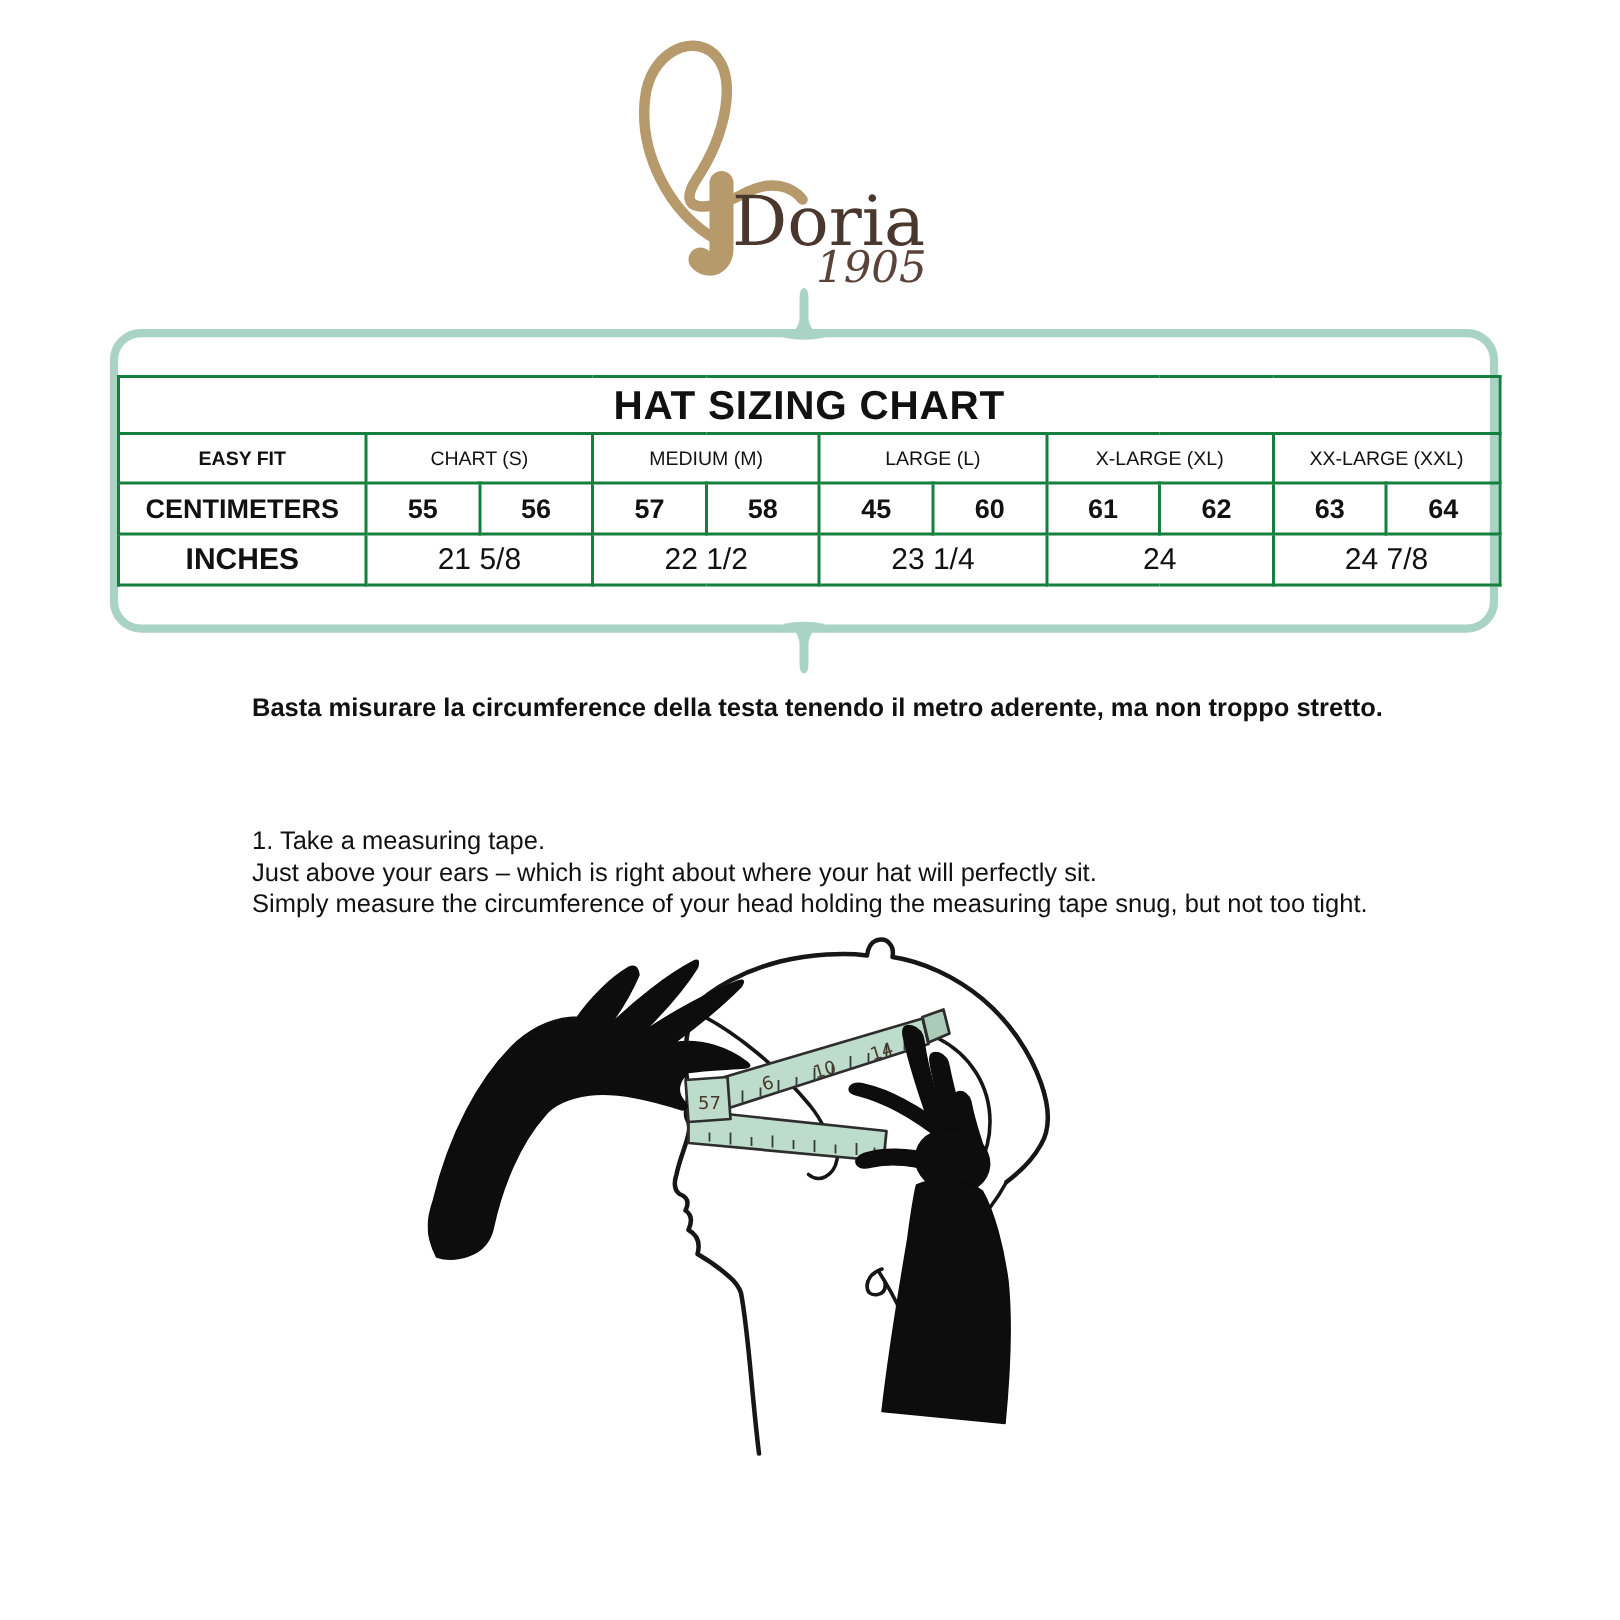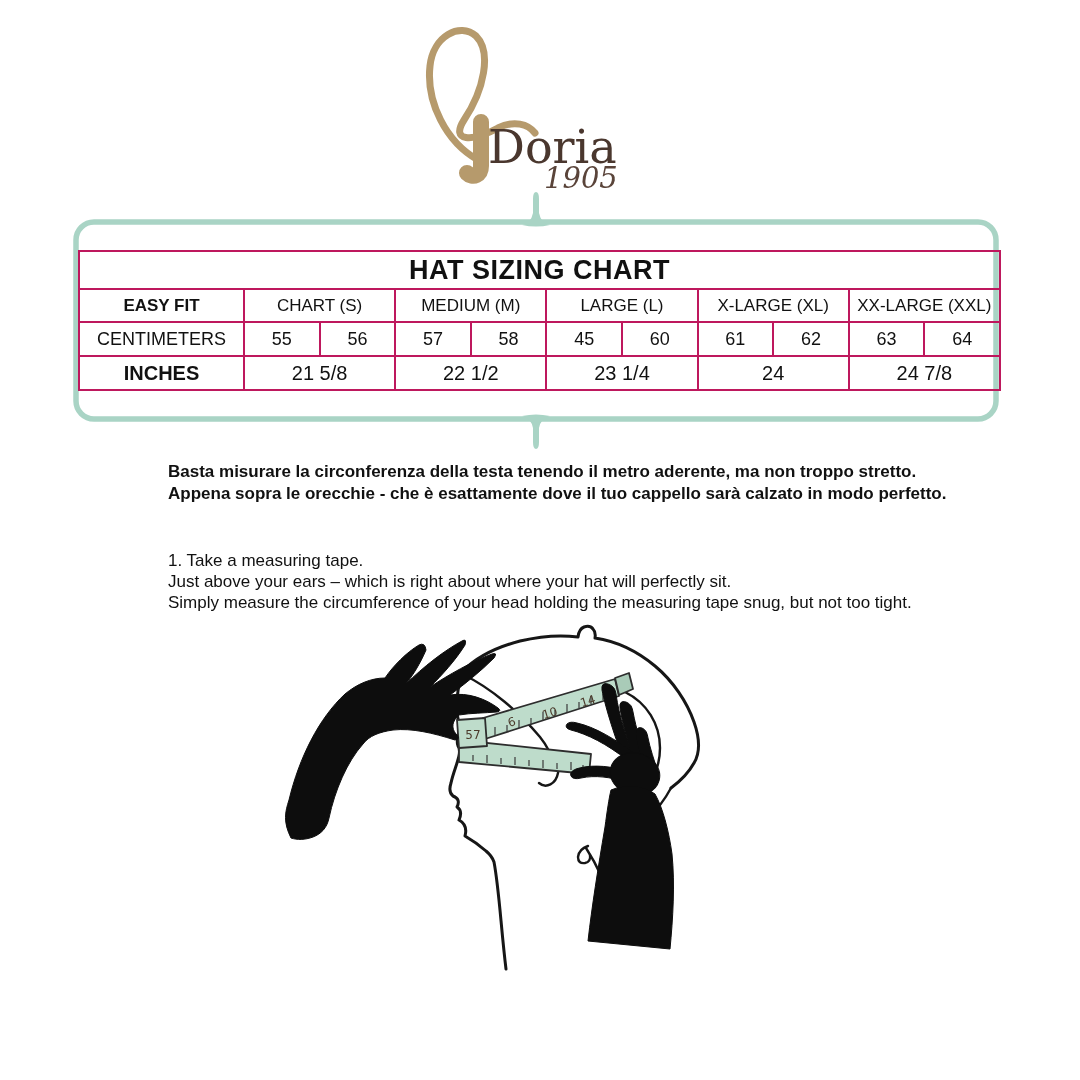--- a/index.html
+++ b/index.html
@@ -9,25 +9,25 @@
 
   
   .logo{left:418px;top:20px;width:250px;height:180px;}
 
   
   .frame{left:70px;top:185px;width:940px;height:275px;}
 
   
   table.sizing{position:absolute;left:78px;top:250px;width:921px;
         border-collapse:collapse;table-layout:fixed;}
-  table.sizing td{border:2px solid #be185d;text-align:center;vertical-align:middle;
+  table.sizing td{border:2px solid #15803d;text-align:center;vertical-align:middle;
         padding:0;line-height:1.05;}
   td.title-cell{height:36px;font-size:27px;font-weight:bold;letter-spacing:.5px;}
-  tr.r-fit td{height:31px;font-size:17px;}
-  tr.r-cm td{height:32px;font-size:18px;font-weight:normal;}
+  tr.r-fit td{height:31px;font-size:13px;}
+  tr.r-cm td{height:32px;font-size:18px;font-weight:bold;}
   tr.r-in td{height:32px;font-size:20px;}
   td.lbl{text-align:left;padding-left:5px;font-weight:bold;font-size:17px;}
 
   
   .it-block{left:168px;top:461px;font-weight:bold;font-size:17px;line-height:21.5px;}
   .it-block .first{margin-bottom:8px;}
   .en-block{left:168px;top:550px;font-size:17px;line-height:21px;}
 
   
   .illus{left:285px;top:622px;width:440px;height:435px;}
@@ -95,22 +95,21 @@
       <td colspan="2">21 5/8</td>
       <td colspan="2">22 1/2</td>
       <td colspan="2">23 1/4</td>
       <td colspan="2">24</td>
       <td colspan="2">24 7/8</td>
     </tr>
   </tbody>
     </table>
 
   <div class="abs it-block">
-    <div>Basta misurare la circonferenza della testa tenendo il metro aderente, ma non troppo stretto.</div>
-    <div>Appena sopra le orecchie - che è esattamente dove il tuo cappello sarà calzato in modo perfetto.</div>
+    <div>Basta misurare la circumference della testa tenendo il metro aderente, ma non troppo stretto.</div>
   </div>
 
   <div class="abs en-block">
     <div>1. Take a measuring tape.</div>
     <div>Just above your ears – which is right about where your hat will  perfectly sit.</div>
     <div>Simply measure the circumference of your head holding the measuring tape snug, but not too tight.</div>
   </div>
 
   <svg class="abs illus" viewBox="0 0 440 435">
 

